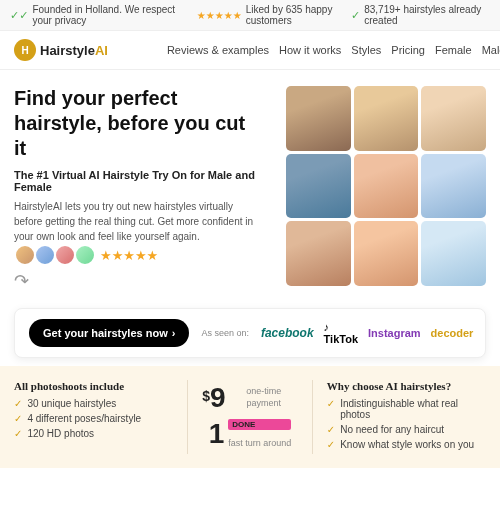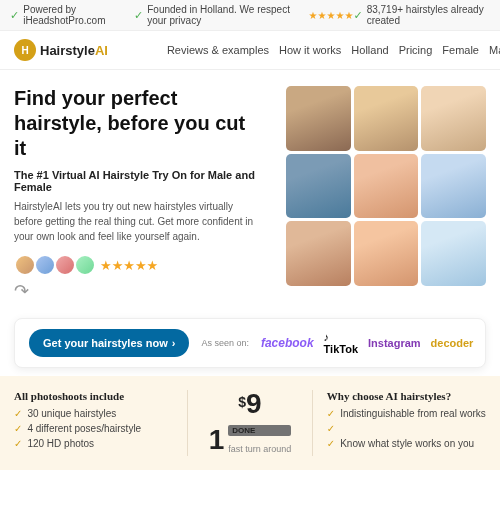--- a/index.html
+++ b/index.html
@@ -104,21 +104,20 @@
     .hero-subtitle {
       font-size: 11px;
       font-weight: 600;
       color: #222;
       margin-bottom: 6px;
     }
     .hero-desc {
       font-size: 10px;
       color: #555;
       line-height: 1.5;
-      margin-bottom: 10px;
     }
     .avatars-row {
       display: flex;
       align-items: center;
       gap: 4px;
       margin-bottom: 4px;
     }
     .avatar-circle {
       width: 22px;
       height: 22px;
@@ -175,21 +174,21 @@
       border: 1px solid #eee;
       border-radius: 8px;
       margin: 8px 14px;
       padding: 10px 14px;
       display: flex;
       align-items: center;
       gap: 12px;
       box-shadow: 0 2px 8px rgba(0,0,0,0.07);
     }
     .btn-cta {
-      background: #0369a1;
+      background: #000000;
       color: white;
       border: none;
       border-radius: 20px;
       padding: 8px 14px;
       font-size: 11px;
       font-weight: 600;
       cursor: pointer;
       white-space: nowrap;
       display: flex;
       align-items: center;
@@ -205,21 +204,21 @@
       display: flex;
       align-items: center;
       gap: 10px;
       flex: 1;
     }
     .social-logo {
       font-size: 11px;
       font-weight: 700;
       cursor: pointer;
     }
-    .fb { color: #8b5cf6; font-size: 12px; font-weight: 700; font-style: italic; }
+    .fb { color: #0f766e; font-size: 12px; font-weight: 700; font-style: italic; }
     .tiktok { color: #000; font-size: 11px; font-weight: 700; }
     .insta { color: #833ab4; font-size: 11px; }
     .decoder-logo { color: #d4a017; font-size: 11px; font-weight: 600; }
 
     
     .features {
       background: #fdf6e8;
       padding: 14px;
       display: flex;
       gap: 10px;
@@ -292,61 +291,61 @@
     .hour-label {
       font-size: 9px;
       color: #888;
       line-height: 1.3;
       margin-top: 8px;
     }
     .hour-done {
       font-size: 8px;
       font-weight: 700;
       color: #222;
-      background: #737373;
+      background: #ec4899;
       padding: 1px 4px;
       border-radius: 2px;
     }
 
     .divider-v {
       width: 1px;
       background: #e8dcc8;
       margin: 0 4px;
     }
   </style>
 </head>
 <body>
 
 <div class="top-bar">
   <div class="top-bar-item">
     <span class="check-icon">✓</span>
-    <span>Powered by iHeadshotPro.com</span>
   </div>
   <div class="top-bar-item">
     <span class="check-icon">✓</span>
     <span>Founded in Holland. We respect your privacy</span>
   </div>
   <div class="top-bar-item">
     <span class="stars-small">★★★★★</span>
+    <span>Liked by 635 happy customers</span>
   </div>
   <div class="top-bar-item">
     <span class="check-icon">✓</span>
     <span>83,719+ hairstyles already created</span>
   </div>
 </div>
 
 <nav>
   <div class="logo">
     <div class="logo-icon">H</div>
     <span class="logo-text">Hairstyle<span>AI</span></span>
   </div>
   <div class="nav-links">
     <span class="nav-link">Reviews &amp; examples</span>
     <span class="nav-link">How it works</span>
-    <span class="nav-link">Holland</span>
+    <span class="nav-link">Styles</span>
     <span class="nav-link">Pricing</span>
     <span class="nav-link">Female</span>
     <span class="nav-link">Male</span>
   </div>
   <div class="nav-actions">
     <button class="btn-login">Login</button>
 
   </div>
 </nav>
 
@@ -413,40 +412,42 @@
     </div>
   </div>
 
   <div class="divider-v"></div>
 
   <div class="price-col">
     <div class="price-block">
       <div class="price-amount">
         <span class="price-dollar-sign">$</span>
         <span class="price-dollar">9</span>
+        <span class="price-label">one-time payment</span>
       </div>
     </div>
     <div class="hour-block">
       <span class="hour-number">1</span>
       <div>
         <div class="hour-done">DONE</div>
         <div class="hour-label">fast turn around</div>
       </div>
     </div>
   </div>
 
   <div class="divider-v"></div>
 
   <div class="feature-col">
     <div class="feature-title">Why choose AI hairstyles?</div>
     <div class="feature-item">
       <span class="feature-check">✓</span>
-      <span>Indistinguishable from real works</span>
-    </div>
-    <div class="feature-item">
-      <span class="feature-check">✓</span>
+      <span>Indistinguishable what real photos</span>
+    </div>
+    <div class="feature-item">
+      <span class="feature-check">✓</span>
+      <span>No need for any haircut</span>
     </div>
     <div class="feature-item">
       <span class="feature-check">✓</span>
       <span>Know what style works on you</span>
     </div>
   </div>
 </div>
 
 </body></html>

